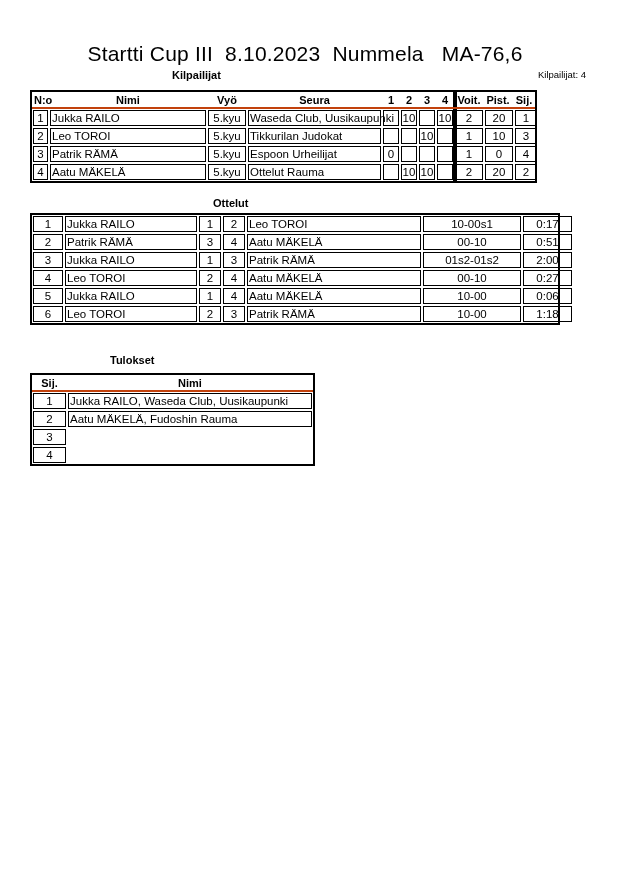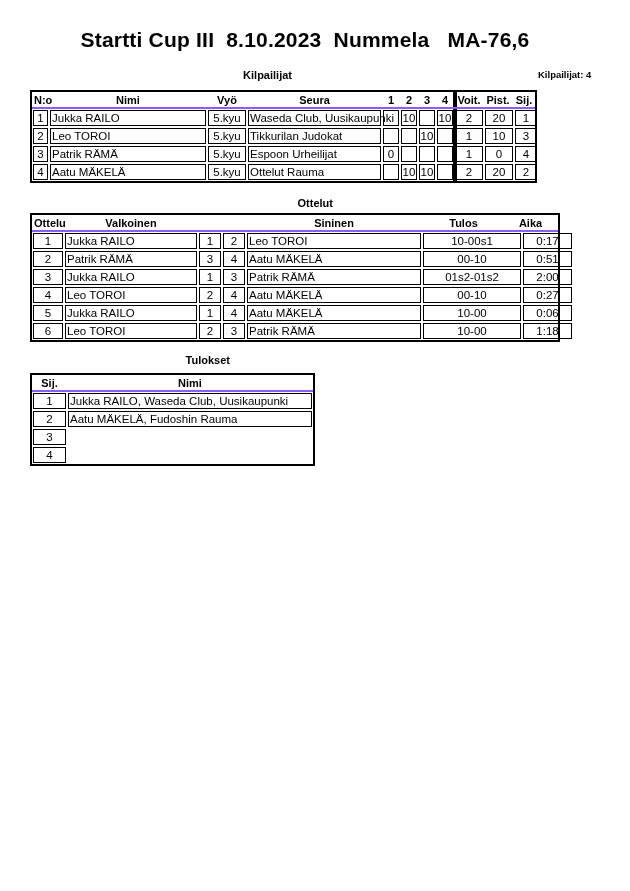--- a/index.html
+++ b/index.html
@@ -2,34 +2,34 @@
 <html><head>
 <meta charset="utf-8">
 <style>
   html,body{margin:0;padding:0;}
   body{
     width:630px;height:891px;background:#ffffff;position:relative;
     font-family:"Liberation Sans", sans-serif;color:#000;
   }
   .abs{position:absolute;}
   .doc-title{
-    left:30px;top:28px;width:550px;text-align:center;
-    font-size:21px;font-weight:bold;white-space:pre;letter-spacing:0.2px;
+    left:30px;top:42px;width:550px;text-align:center;
+    font-size:21px;font-weight:normal;white-space:pre;letter-spacing:0.2px;
   }
   .section-heading{
-    font-size:11px;font-weight:bold;text-align:right;width:120px;white-space:nowrap;
+    font-size:11px;font-weight:bold;text-align:left;width:120px;white-space:nowrap;
   }
   .competitor-count{
-    left:538px;top:69px;font-size:9.5px;white-space:nowrap;font-weight:bold;
+    left:538px;top:69px;font-size:9.5px;white-space:nowrap;
   }
   .sheet-table{
     position:absolute;border:2px solid #000;background:#fff;box-sizing:border-box;
   }
   .thead{
-    display:flex;align-items:center;height:15px;border-bottom:2px solid #8b5cf6;
+    display:flex;align-items:center;height:15px;border-bottom:2px solid #c2410c;
     font-weight:bold;font-size:11px;position:relative;
   }
   .hc{
     flex:0 0 auto;text-align:center;white-space:nowrap;overflow:visible;box-sizing:border-box;
   }
   .hc.left{text-align:left;padding-left:2px;}
   .trow{display:flex;height:18px;}
   .cell{
     flex:0 0 auto;margin:1px;border:1px solid #000;box-sizing:border-box;
     display:flex;align-items:center;justify-content:center;
@@ -126,29 +126,20 @@
     <div class="cell t1c7"></div>
     <div class="cell t1c8">2</div>
     <div class="cell t1c9">20</div>
     <div class="cell t1c10">2</div>
   </div>
 </div>
 
 <div class="abs section-heading" style="left:213px;top:197px;">Ottelut</div>
 
 <div class="sheet-table" style="left:30px;top:213px;width:530px;">
-  <div class="thead">
-    <div class="hc left t2h0">Ottelu</div>
-    <div class="hc t2h1">Valkoinen</div>
-    <div class="hc t2h2"></div>
-    <div class="hc t2h3"></div>
-    <div class="hc t2h4">Sininen</div>
-    <div class="hc t2h5">Tulos</div>
-    <div class="hc t2h6">Aika</div>
-  </div>
   <div class="trow">
     <div class="cell t2c0">1</div>
     <div class="cell left t2c1">Jukka RAILO</div>
     <div class="cell t2c2">1</div>
     <div class="cell t2c3">2</div>
     <div class="cell left t2c4">Leo TOROI</div>
     <div class="cell t2c5">10-00s1</div>
     <div class="cell t2c6">0:17</div>
   </div>
   <div class="trow">

